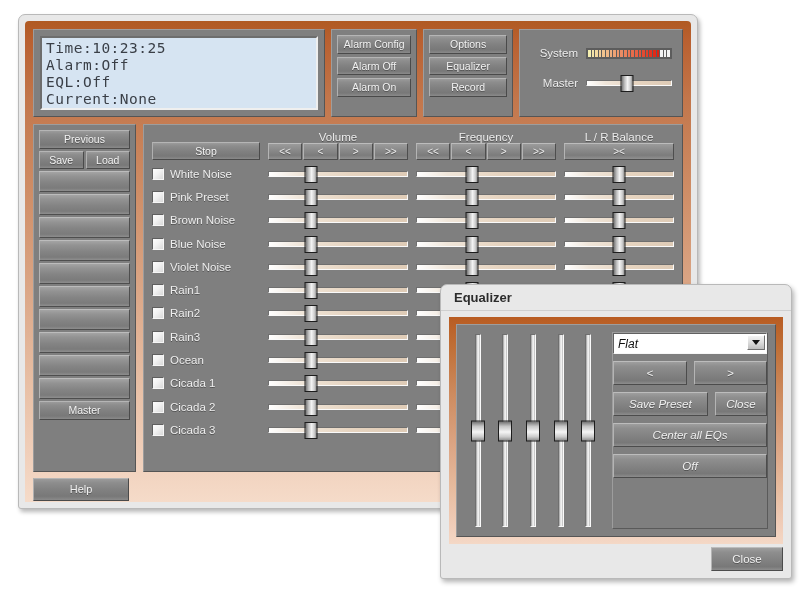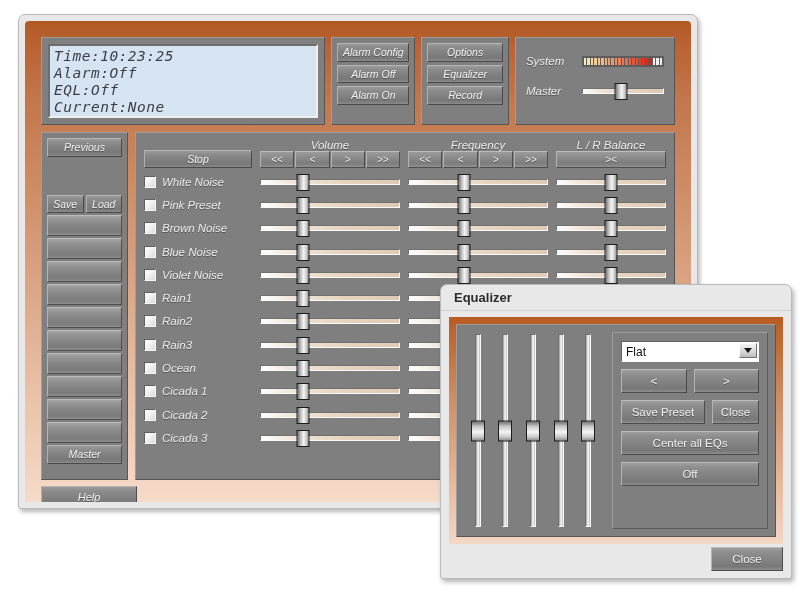--- a/index.html
+++ b/index.html
@@ -20,22 +20,21 @@
     border-radius: 7px 7px 3px 3px;
     box-shadow: 2px 3px 4px rgba(0,0,0,0.28);
     padding: 6px;
   }
   .main-inner {
     position: relative; width: 100%; height: 100%;
     border-radius: 4px 4px 0 0;
     background: linear-gradient(180deg,#b05a22 0%, #b96030 4%, #c2764b 16%,
                 #cf8e67 36%, #dca98a 58%, #e8c0a6 76%, #f0cfba 90%, #f5dbc9 100%);
     overflow: hidden;
-    padding: 16px;
-    font-style: italic;
+    padding: 8px;
   }
 
   
   .panel {
     background: #7f7f7f;
     border-top: 1px solid #9d9d9d;
     border-left: 1px solid #9d9d9d;
     border-right: 1px solid #555;
     border-bottom: 1px solid #555;
   }
@@ -75,21 +74,21 @@
     text-align: center;
     line-height: 1;
     padding: 4px 2px;
     cursor: pointer;
     text-shadow: 0 1px 0 rgba(0,0,0,.35);
     user-select: none;
   }
   .btn.sm { font-size: 10.5px; padding: 3px 2px; }
 
   .sys-panel { width: 168px; height: 88px; padding: 8px 10px; }
-  .sys-row { display: flex; align-items: center; height: 30px; gap: 8px; }
+  .sys-row { display: flex; align-items: center; height: 30px; gap: 8px; text-align: right; }
   .sys-label { color: #ececec; font-size: 11.5px; width: 48px; text-shadow: 0 1px 0 rgba(0,0,0,.35); }
   .led-meter {
     flex: 1; height: 11px; display: flex; gap: 1px;
     border: 1px solid #5c5c5c; background: #5c5c5c; padding: 1px;
   }
   .led { flex: 1; }
 
   
   .hslider { position: relative; flex: 1; height: 16px; }
   .hslider .track {
@@ -115,21 +114,21 @@
   .preset-slot {
     height: 21px;
     background: linear-gradient(180deg,#a4a4a4 0%,#939393 22%,#848484 55%,#7b7b7b 85%,#8e8e8e 100%);
     border-top: 1px solid #bcbcbc;
     border-left: 1px solid #b4b4b4;
     border-right: 1px solid #4e4e4e;
     border-bottom: 1px solid #4e4e4e;
     cursor: pointer;
   }
   .preset-row2 { display: flex; gap: 2px; }
-  .preset-row2 .btn { flex: 1; margin-top: 36px; }
+  .preset-row2 .btn { flex: 1; }
 
   .mix-panel { flex: 1; padding: 6px 8px; position: relative; }
   .col-head {
     display: grid;
     grid-template-columns: 108px 140px 140px 110px;
     gap: 8px; align-items: end; margin-bottom: 2px;
   }
   .col-title { color: #ececec; font-size: 11.5px; text-align: center; text-shadow: 0 1px 0 rgba(0,0,0,.35); }
   .nudge-row { display: flex; gap: 1px; justify-content: center; }
   .nudge {
@@ -191,24 +190,24 @@
     border-top: 1px solid #6f6f6f; border-left: 1px solid #6f6f6f;
     border-right: 1px solid #fafafa; border-bottom: 1px solid #fafafa;
   }
   .vslider .vthumb {
     position: absolute; left: 50%; transform: translate(-50%,-50%);
     width: 14px; height: 21px;
     background: linear-gradient(180deg,#6e6e6e 0%,#c5c5c5 25%,#f5f5f5 55%,#cccccc 80%,#8d8d8d 100%);
     border: 1.5px solid #1d1d1d; cursor: pointer;
   }
   .eq-ctrl {
-    flex: 1; padding: 8px;
+    flex: 1; 
     border-top: 1px solid #9d9d9d; border-left: 1px solid #9d9d9d;
     border-right: 1px solid #5a5a5a; border-bottom: 1px solid #5a5a5a;
-    display: flex; flex-direction: column; gap: 7px;
+    display: flex; flex-direction: column; gap: 7px; font-style: italic;
   }
   .eq-select {
     position: relative; height: 21px; background: #fff;
     border-top: 1.5px solid #616161; border-left: 1.5px solid #616161;
     border-right: 1.5px solid #f7f7f7; border-bottom: 1.5px solid #f7f7f7;
     font-size: 12px; color: #111; padding: 2px 24px 0 4px; line-height: 16px;
     cursor: pointer;
   }
   .eq-select .arrow-btn {
     position: absolute; right: 1px; top: 1px; width: 18px; height: 15px;

